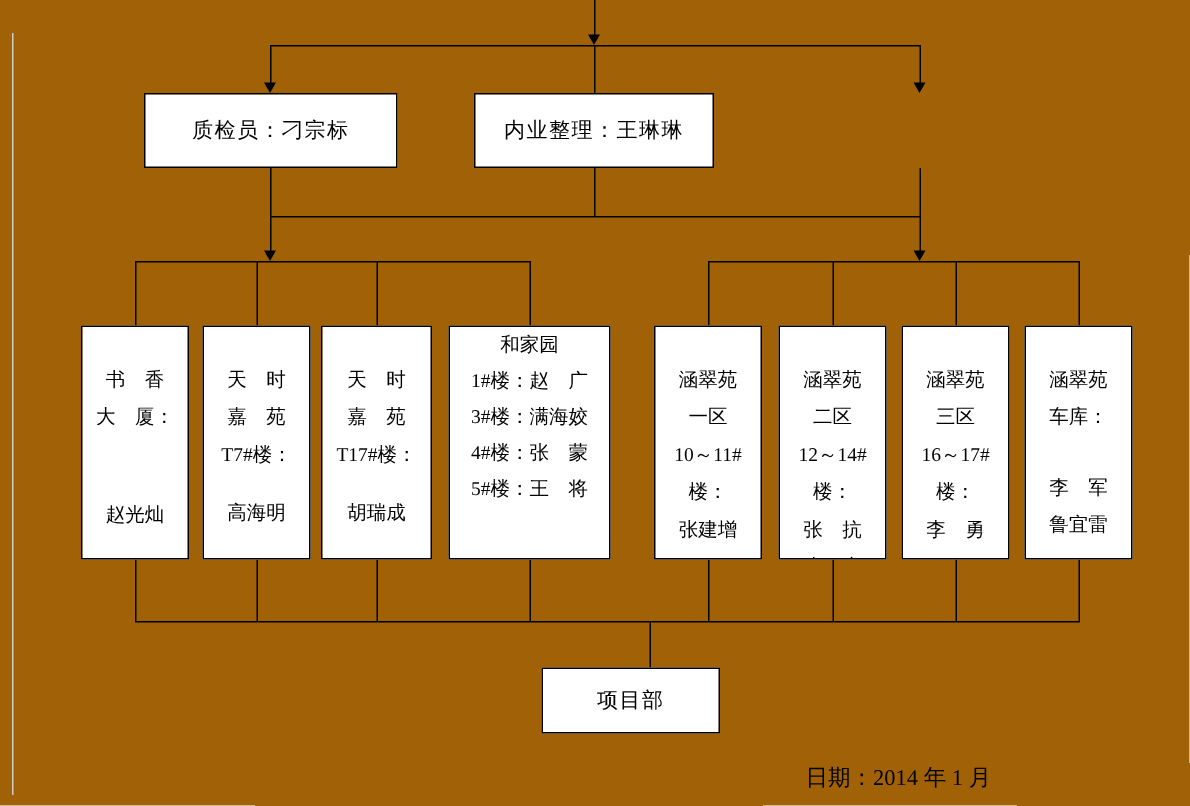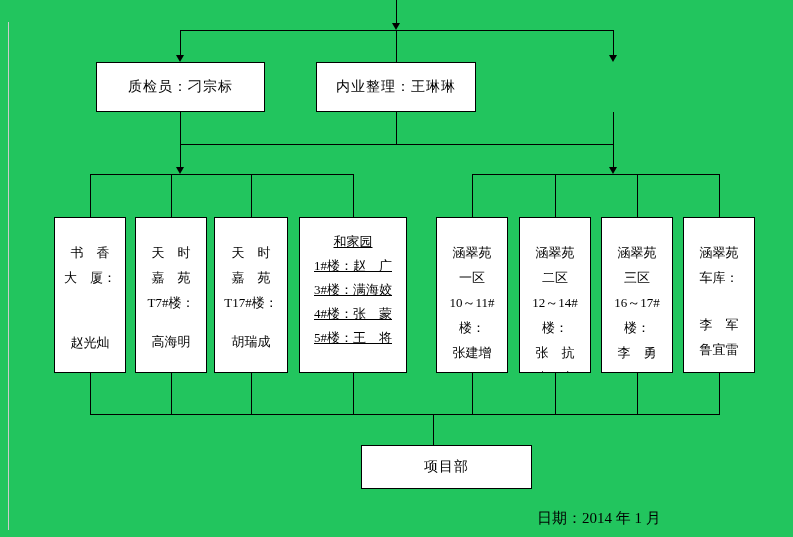--- a/index.html
+++ b/index.html
@@ -1,38 +1,38 @@
 <!DOCTYPE html>
 <html><head>
 <meta charset="utf-8">
 <style>
   html,body{margin:0;padding:0;background:#fff;}
   .canvas{
-    position:relative;width:793px;height:537px;background:#22c55e;
+    position:relative;width:793px;height:537px;background:#a16207;
     font-family:"Liberation Serif","DejaVu Serif",serif;color:#000;overflow:hidden;
   }
   .margin-line{position:absolute;left:8px;top:22px;width:1px;height:508px;background:#cccccc;}
   .vl{position:absolute;width:1px;background:#000;}
   .hl{position:absolute;height:1px;background:#000;}
   .arrow{position:absolute;width:0;height:0;
     border-left:4px solid transparent;border-right:4px solid transparent;
     border-top:7px solid #000;}
   .box{position:absolute;border:1px solid #000;background:#fff;box-sizing:border-box;
     display:flex;align-items:center;justify-content:center;}
   .row1{top:62px;height:50px;font-size:14px;letter-spacing:1px;}
   .site{position:absolute;top:217px;height:156px;border:1px solid #000;background:#fff;
     box-sizing:border-box;display:flex;flex-direction:column;align-items:center;
     padding-top:22px;font-size:13px;overflow:hidden;}
   .site .ln{height:25px;line-height:25px;white-space:pre;text-align:center;}
   .b1 .ln:nth-child(3){height:40px;}
   .b2 .ln:nth-child(4),.b3 .ln:nth-child(4){height:14px;}
-  .b4{padding-top:12px;text-decoration:underline;}
+  .b4{padding-top:0;}
   .b4 .ln{height:24px;line-height:24px;}
   .b8 .ln:nth-child(3){height:22px;}
-  .project{left:361px;top:445px;width:171px;height:44px;font-size:14px;letter-spacing:1px;}
+  .project{left:361px;top:445px;width:119px;height:44px;font-size:14px;letter-spacing:1px;}
   .date{position:absolute;left:537px;top:509px;font-size:15px;white-space:pre;font-family:Liberation Serif, serif;}
 </style>
 </head>
 <body>
 
 <div class="canvas">
 
   <div class="margin-line"></div>
 
   <div class="vl" style="left:396px;top:0;height:24px"></div>

